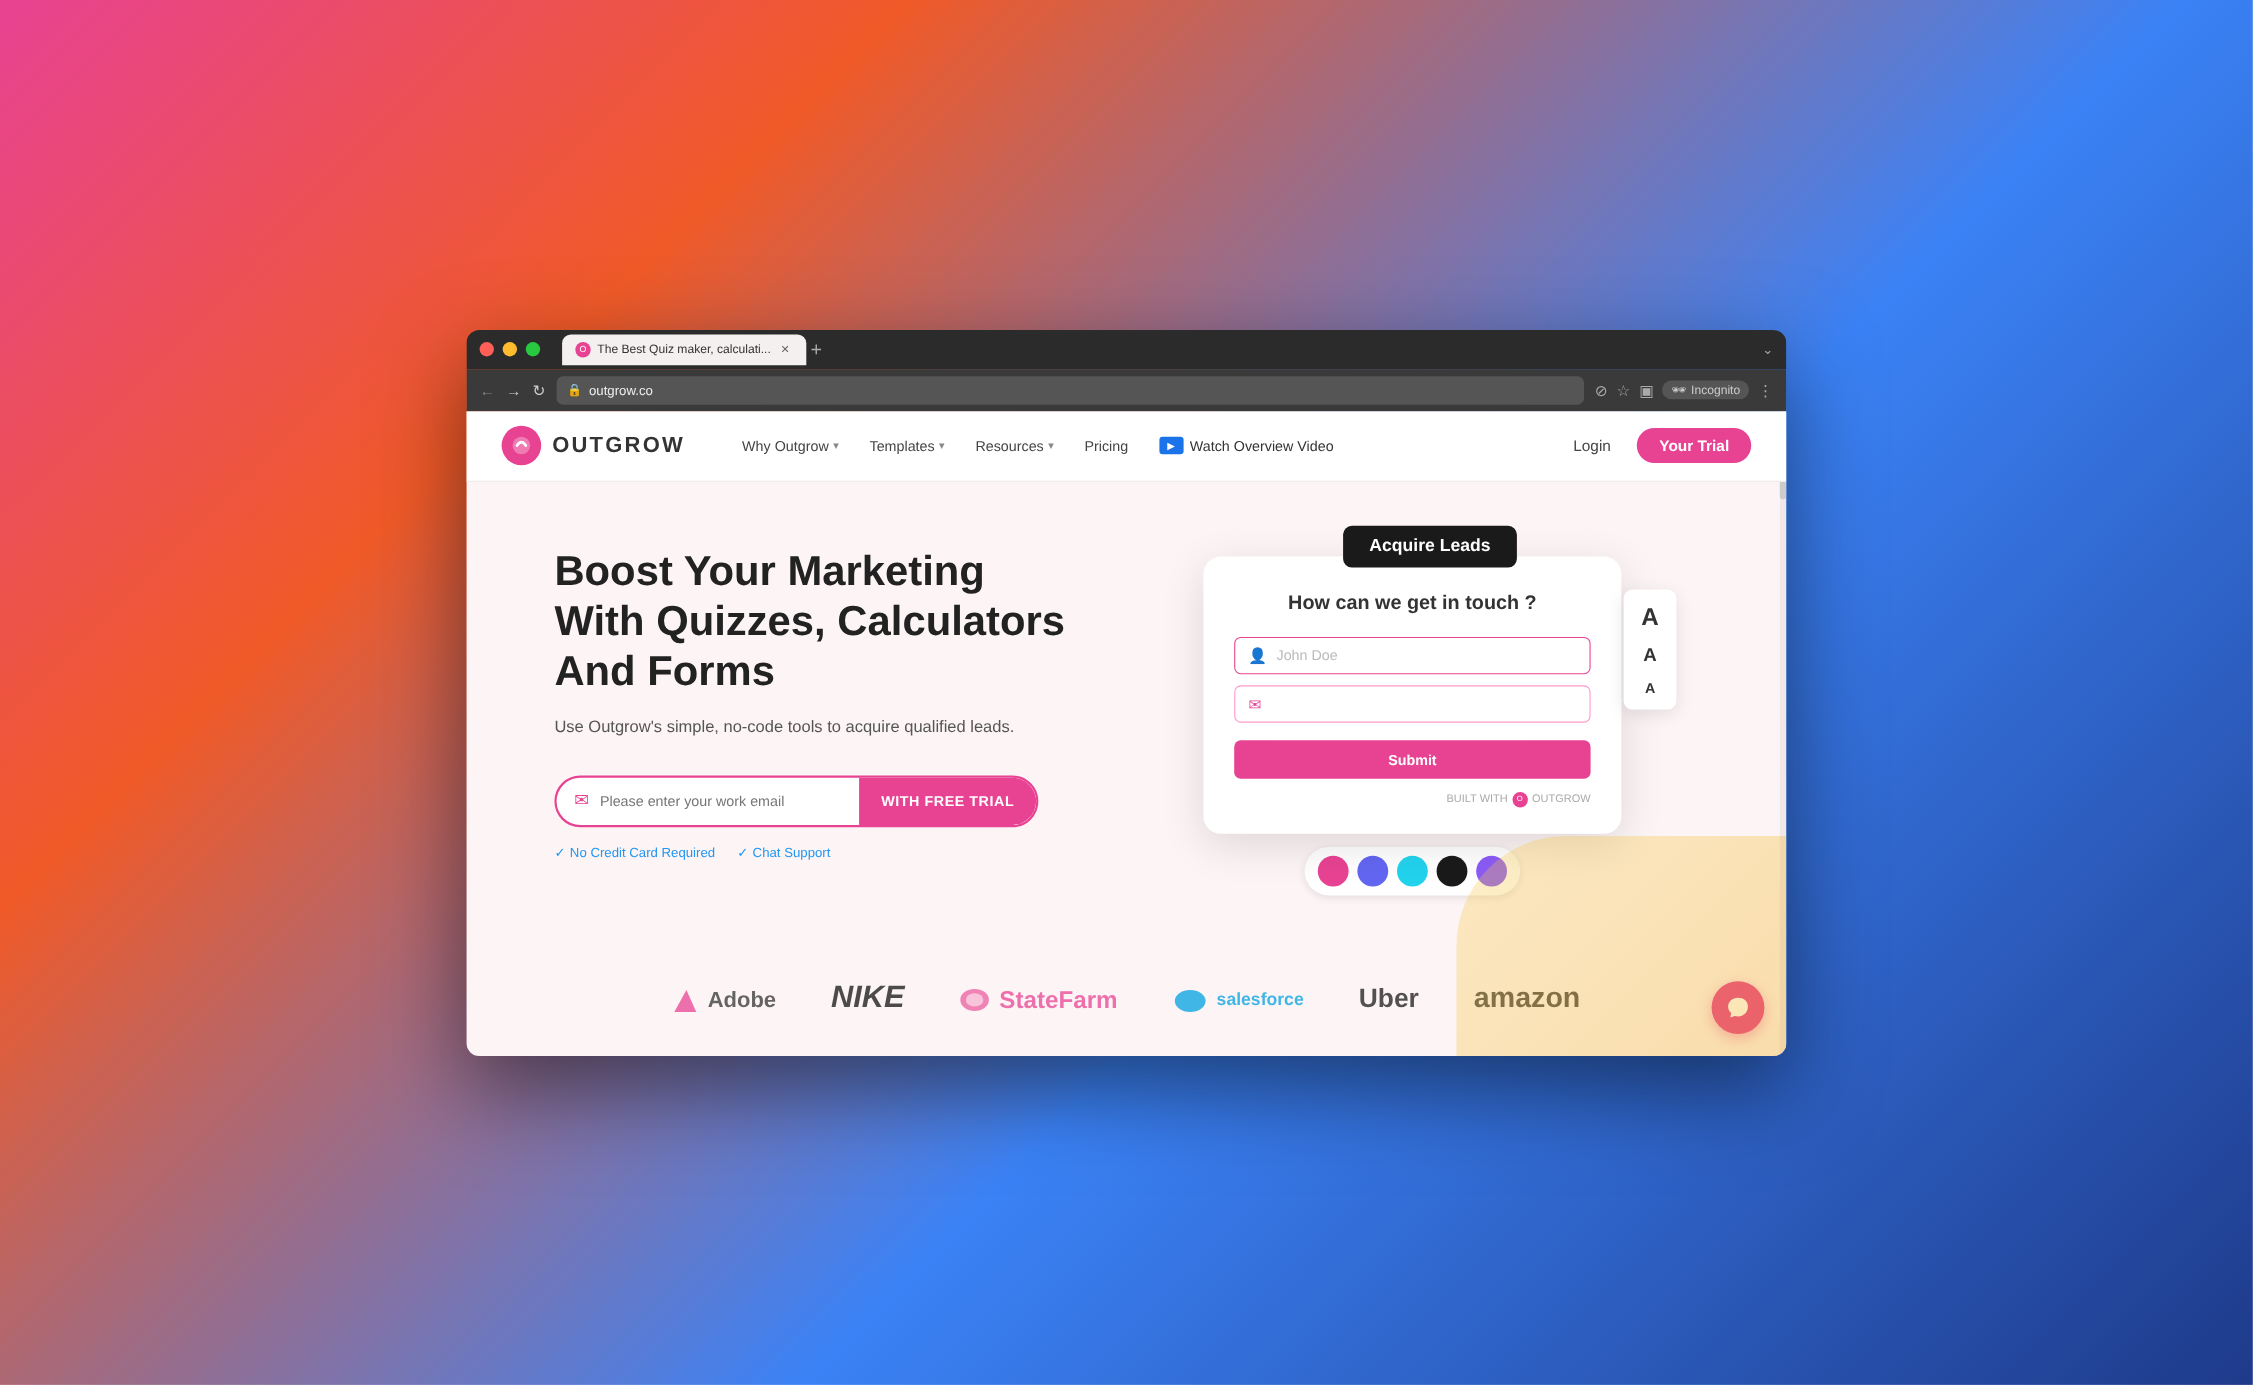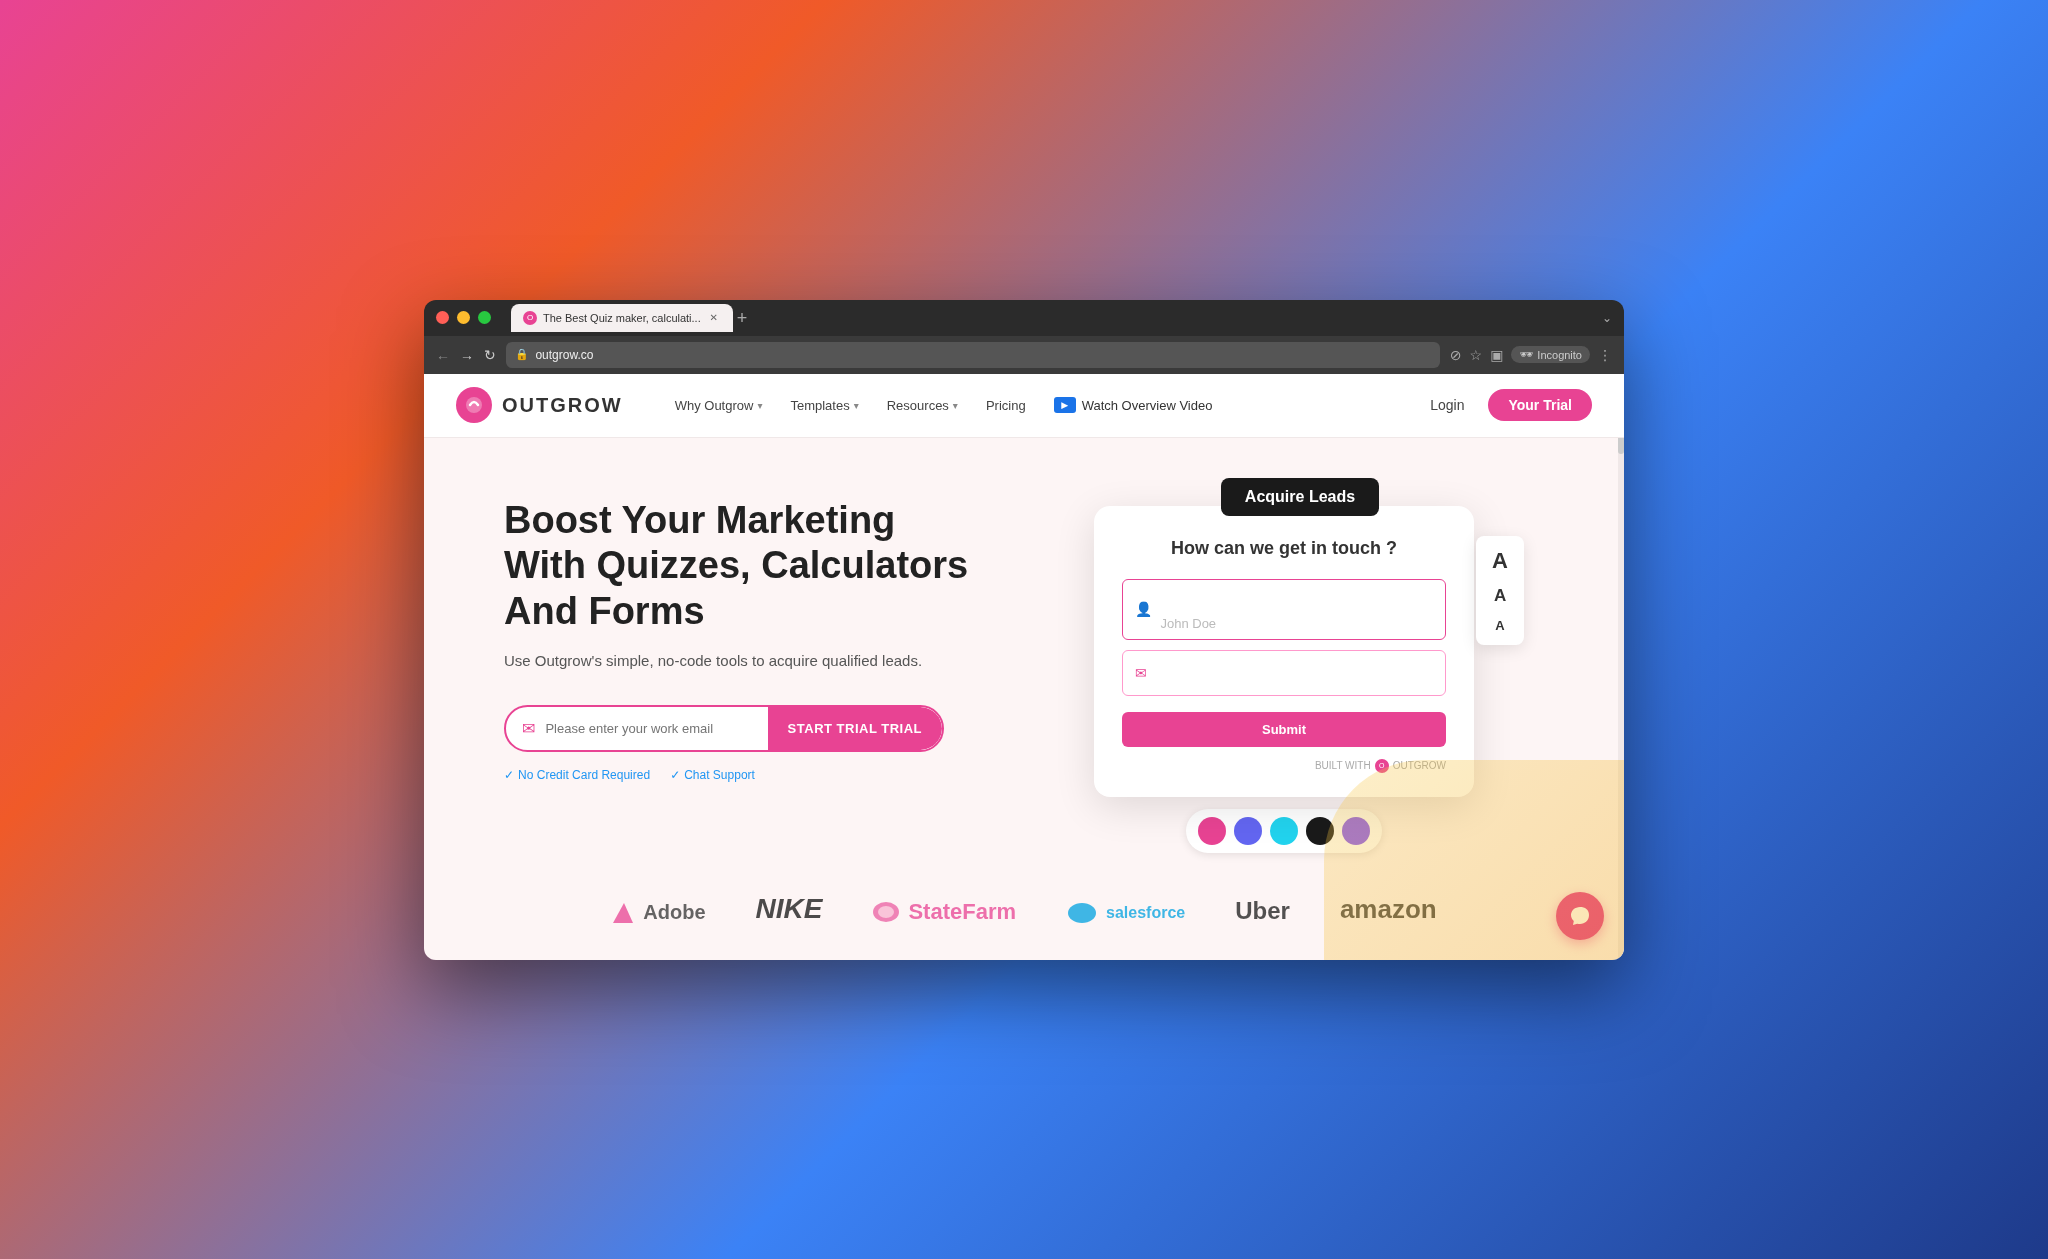--- a/index.html
+++ b/index.html
@@ -317,21 +317,21 @@
       border: 1.5px solid #f9c;
       border-radius: 6px;
       padding: 8px 12px;
       gap: 8px;
       background: white;
     }
     .widget-input.active {
       border-color: #e84393;
     }
     .widget-input-icon { color: #e84393; font-size: 14px; }
-    .widget-input-text { font-size: 13px; color: #bbb; margin-top: 28px; }
+    .widget-input-text { font-size: 13px; color: #bbb; }
     .widget-submit {
       background: #e84393;
       color: white;
       border: none;
       border-radius: 6px;
       padding: 10px;
       width: 100%;
       font-size: 13px;
       font-weight: 600;
       cursor: pointer;
@@ -403,21 +403,21 @@
       gap: 50px;
       padding: 20px 80px;
     }
     .brand-logo {
       font-size: 22px;
       font-weight: 700;
       color: #333;
       opacity: 0.75;
       display: flex; align-items: center; gap: 8px;
     }
-    .brand-nike { font-style: italic; font-size: 26px; }
+    .brand-nike { font-style: italic; font-size: 26px; margin-top: 36px; }
     .brand-uber { font-size: 24px; }
     .brand-amazon { font-family: 'Arial', sans-serif; color: #333; }
 
     
     .chat-btn {
       position: absolute;
       bottom: 20px;
       right: 20px;
       width: 48px; height: 48px;
       background: #e84393;
@@ -546,21 +546,21 @@
 
       <div class="hero-left">
         <h1 class="hero-title">Boost Your Marketing With Quizzes, Calculators And Forms</h1>
         <p class="hero-subtitle">Use Outgrow's simple, no-code tools to acquire qualified leads.</p>
 
         <div class="email-form">
           <div class="email-input-wrap">
             <span class="email-icon">✉</span>
             <input class="email-input" type="email" placeholder="Please enter your work email" style="">
           </div>
-          <button class="start-btn">START TRIAL TRIAL</button>
+          <button class="start-btn">WITH FREE TRIAL</button>
         </div>
 
         <div class="hero-badges">
           <div class="badge">
             <span class="badge-check">✓</span>
             <span>No Credit Card Required</span>
           </div>
           <div class="badge">
             <span class="badge-check">✓</span>
             <span>Chat Support</span>

